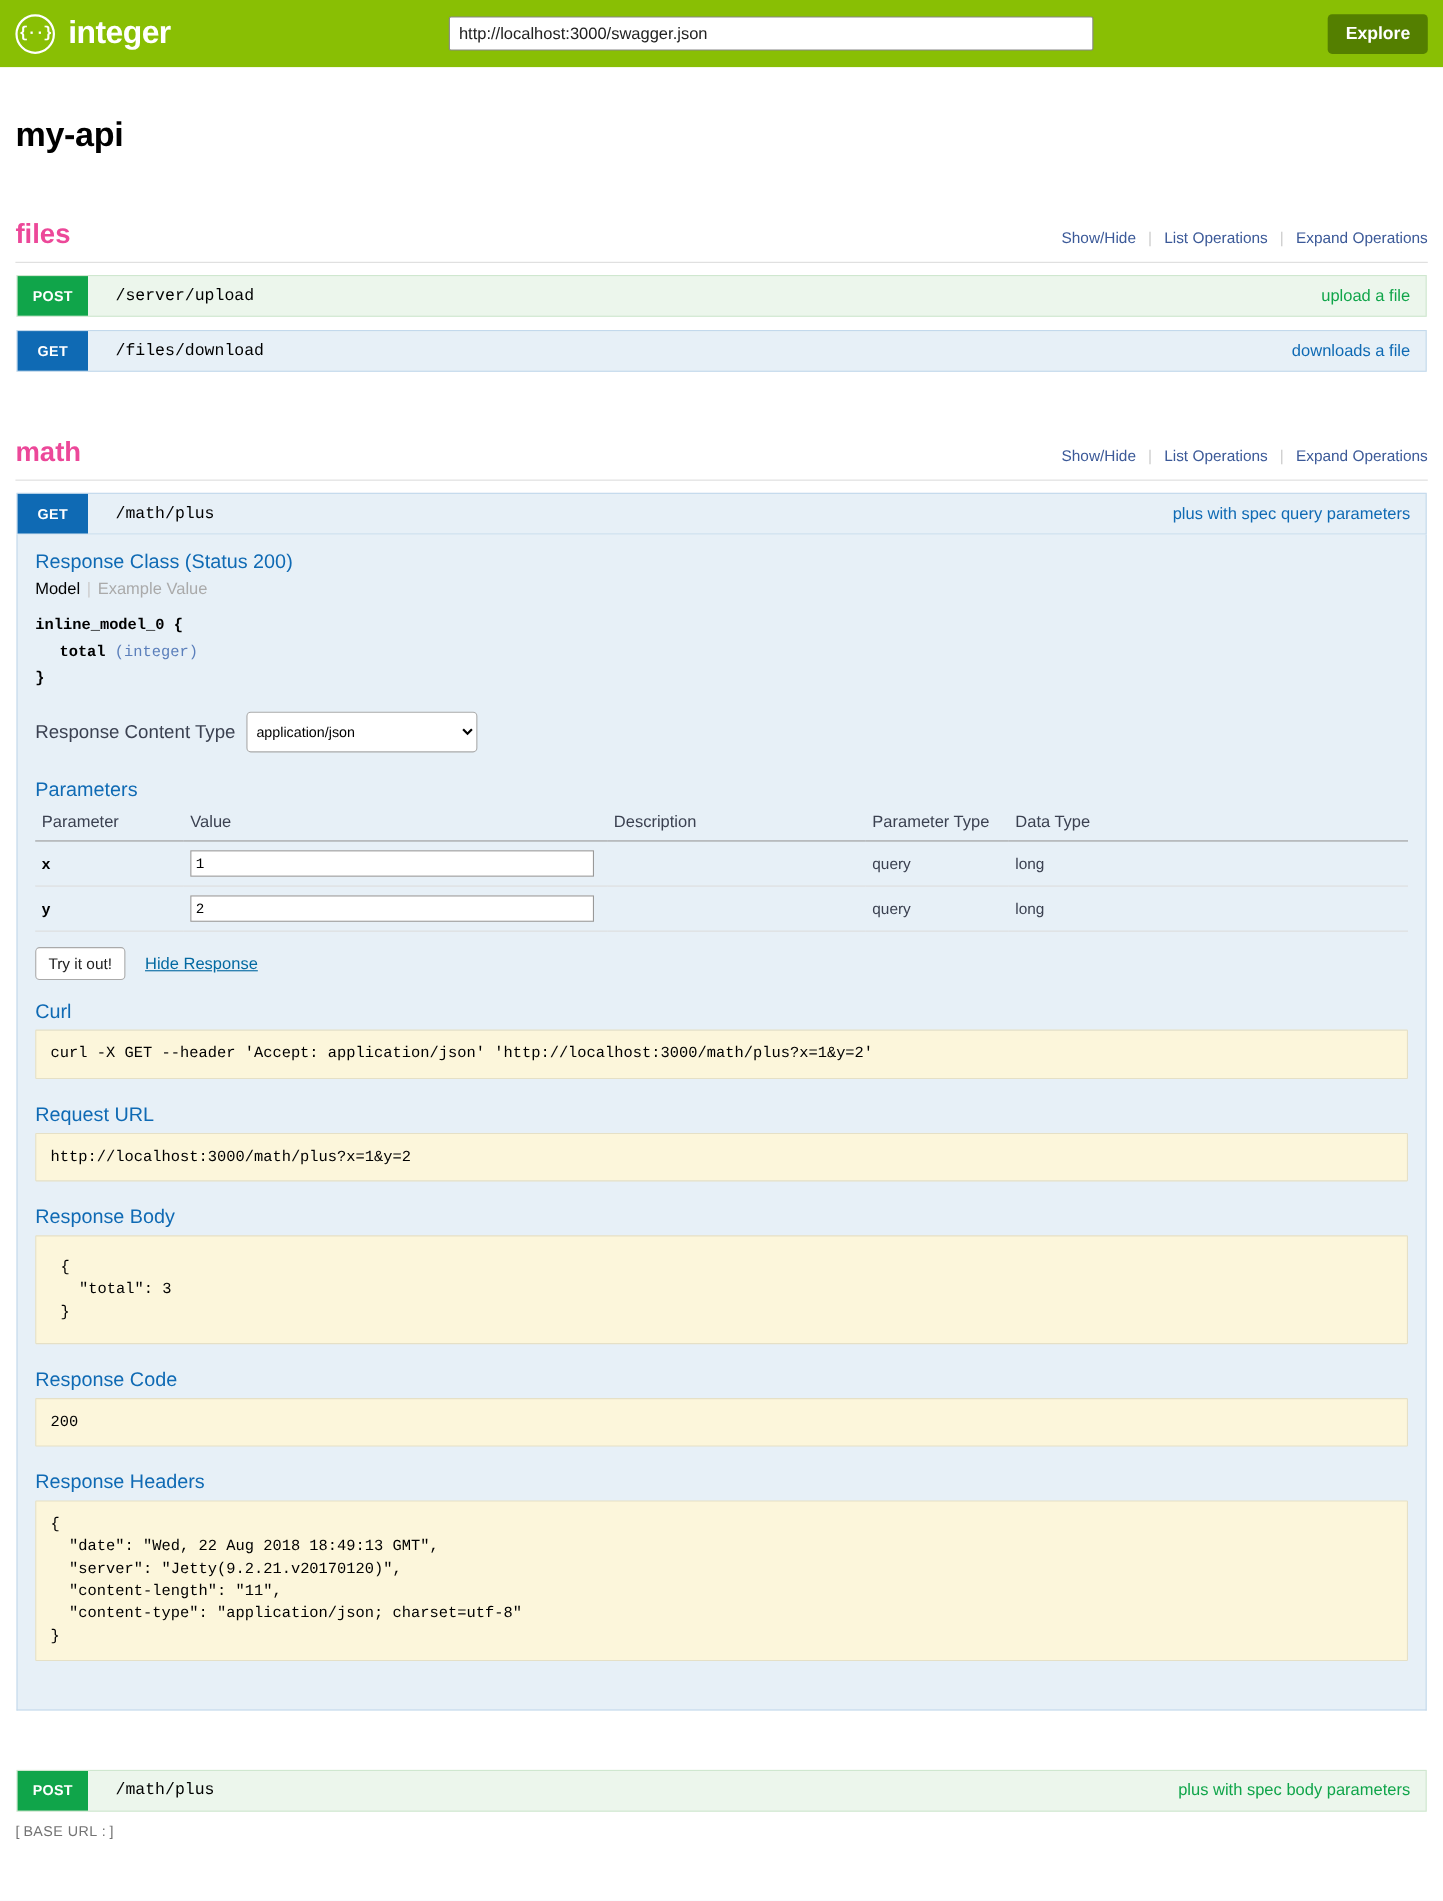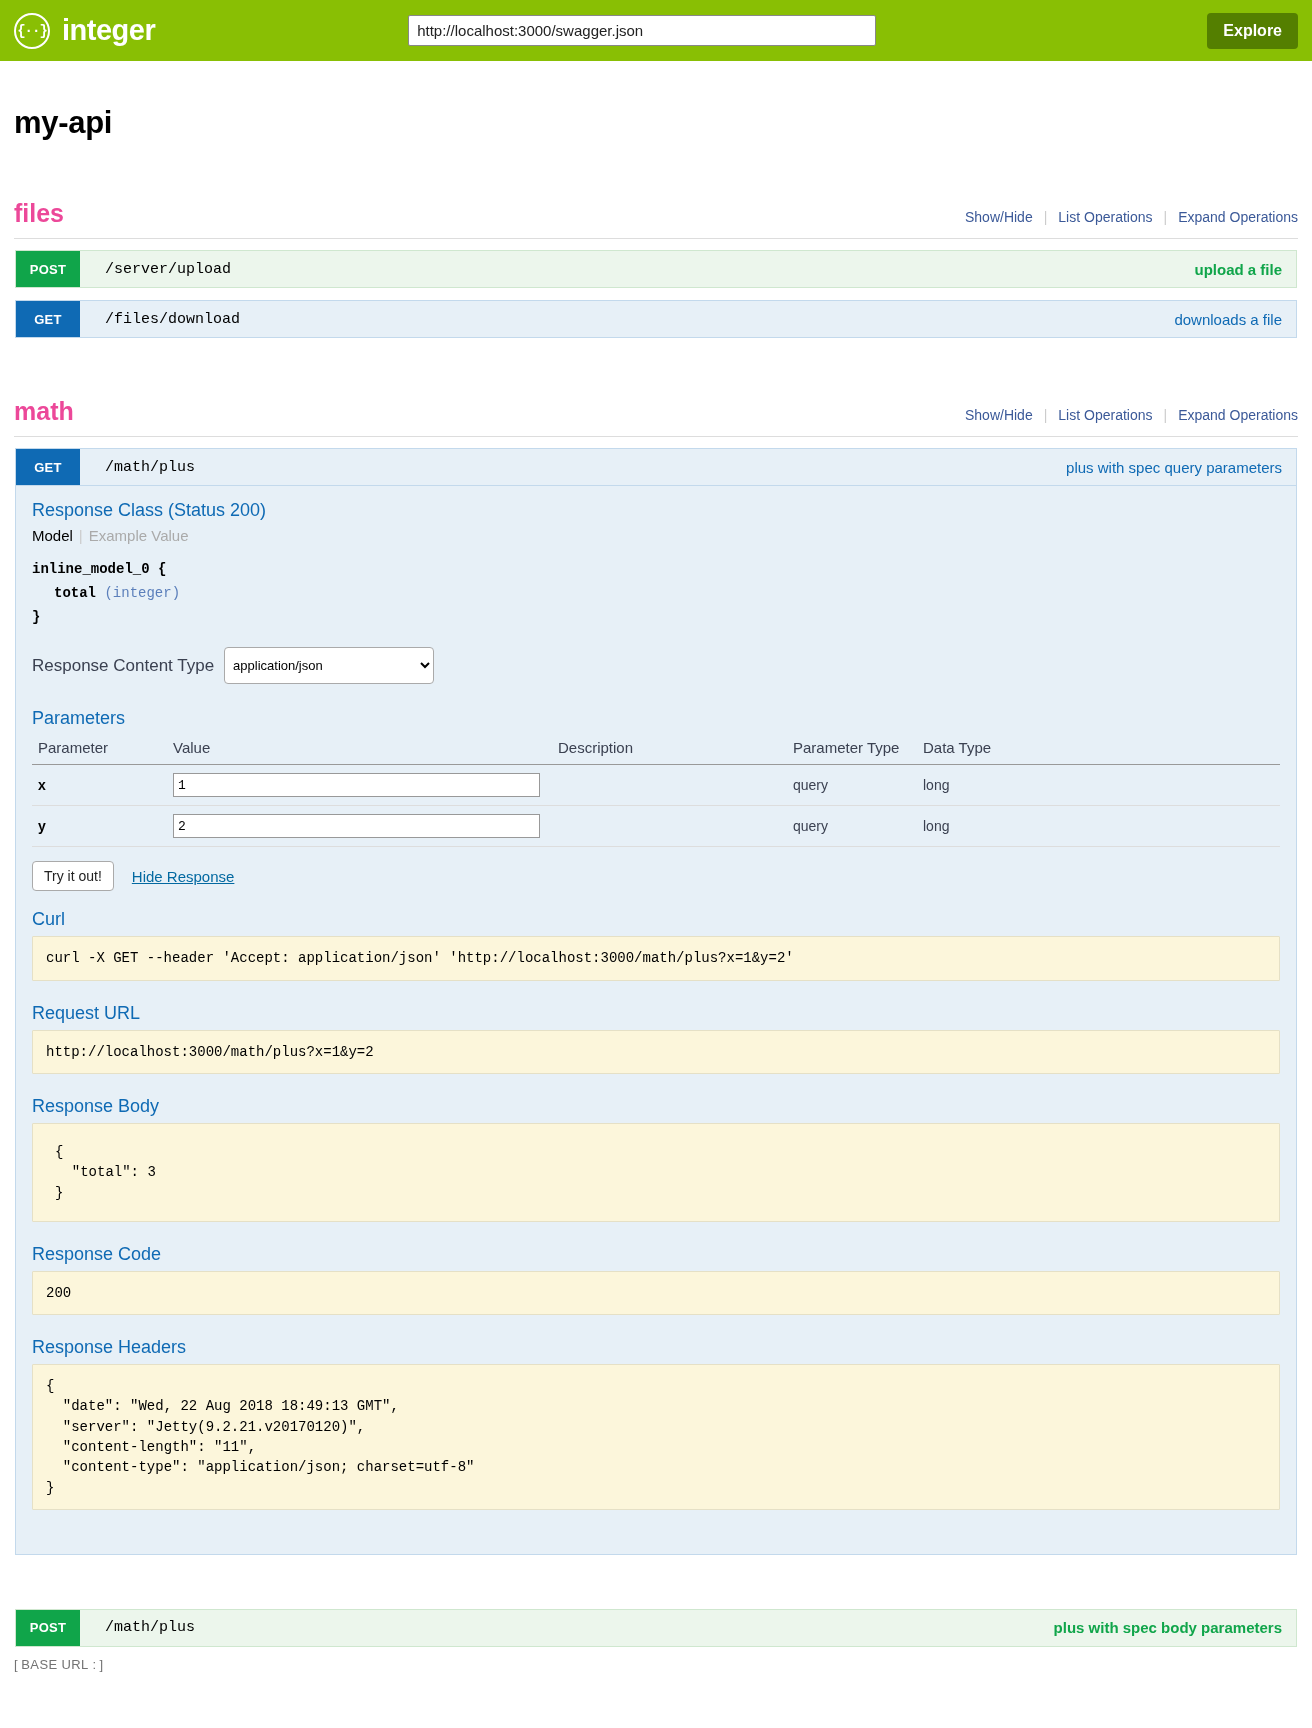--- a/index.html
+++ b/index.html
@@ -33,21 +33,21 @@
     letter-spacing: -1px;
   }
   .logo-text {
     color: #fff;
     font-size: 29px;
     font-weight: bold;
     letter-spacing: -0.5px;
   }
   .url-input {
     flex: 0 0 auto;
-    width: 468px;
+    width: 586px;
     margin-left: 253px;
     height: 31px;
     font-family: "Liberation Sans", sans-serif;
     font-size: 15px;
     padding: 4px 8px;
     border: 1px solid #888;
     border-radius: 2px;
     background: #fff;
     color: #222;
   }
@@ -132,21 +132,21 @@
   }
   .op-summary {
     display: flex;
     align-items: center;
     padding-right: 14px;
     font-size: 15px;
   }
 
   .op.post .op-head { background: #ecf6ec; border: 1px solid #cfe7cf; }
   .op.post .verb { background: #10a54a; }
-  .op.post .op-summary { color: #10a54a; font-weight: bold; }
+  .op.post .op-summary { color: #10a54a; }
 
   .op.get .op-head { background: #e7f0f7; border: 1px solid #c3d9ec; }
   .op.get .verb { background: #0f6ab4; }
   .op.get .op-summary { color: #0f6ab4; }
 
   .op.get.expanded .op-body {
     background: #e7f0f7;
     border: 1px solid #c3d9ec;
     border-top: none;
     padding: 14px 16px 22px 16px;

